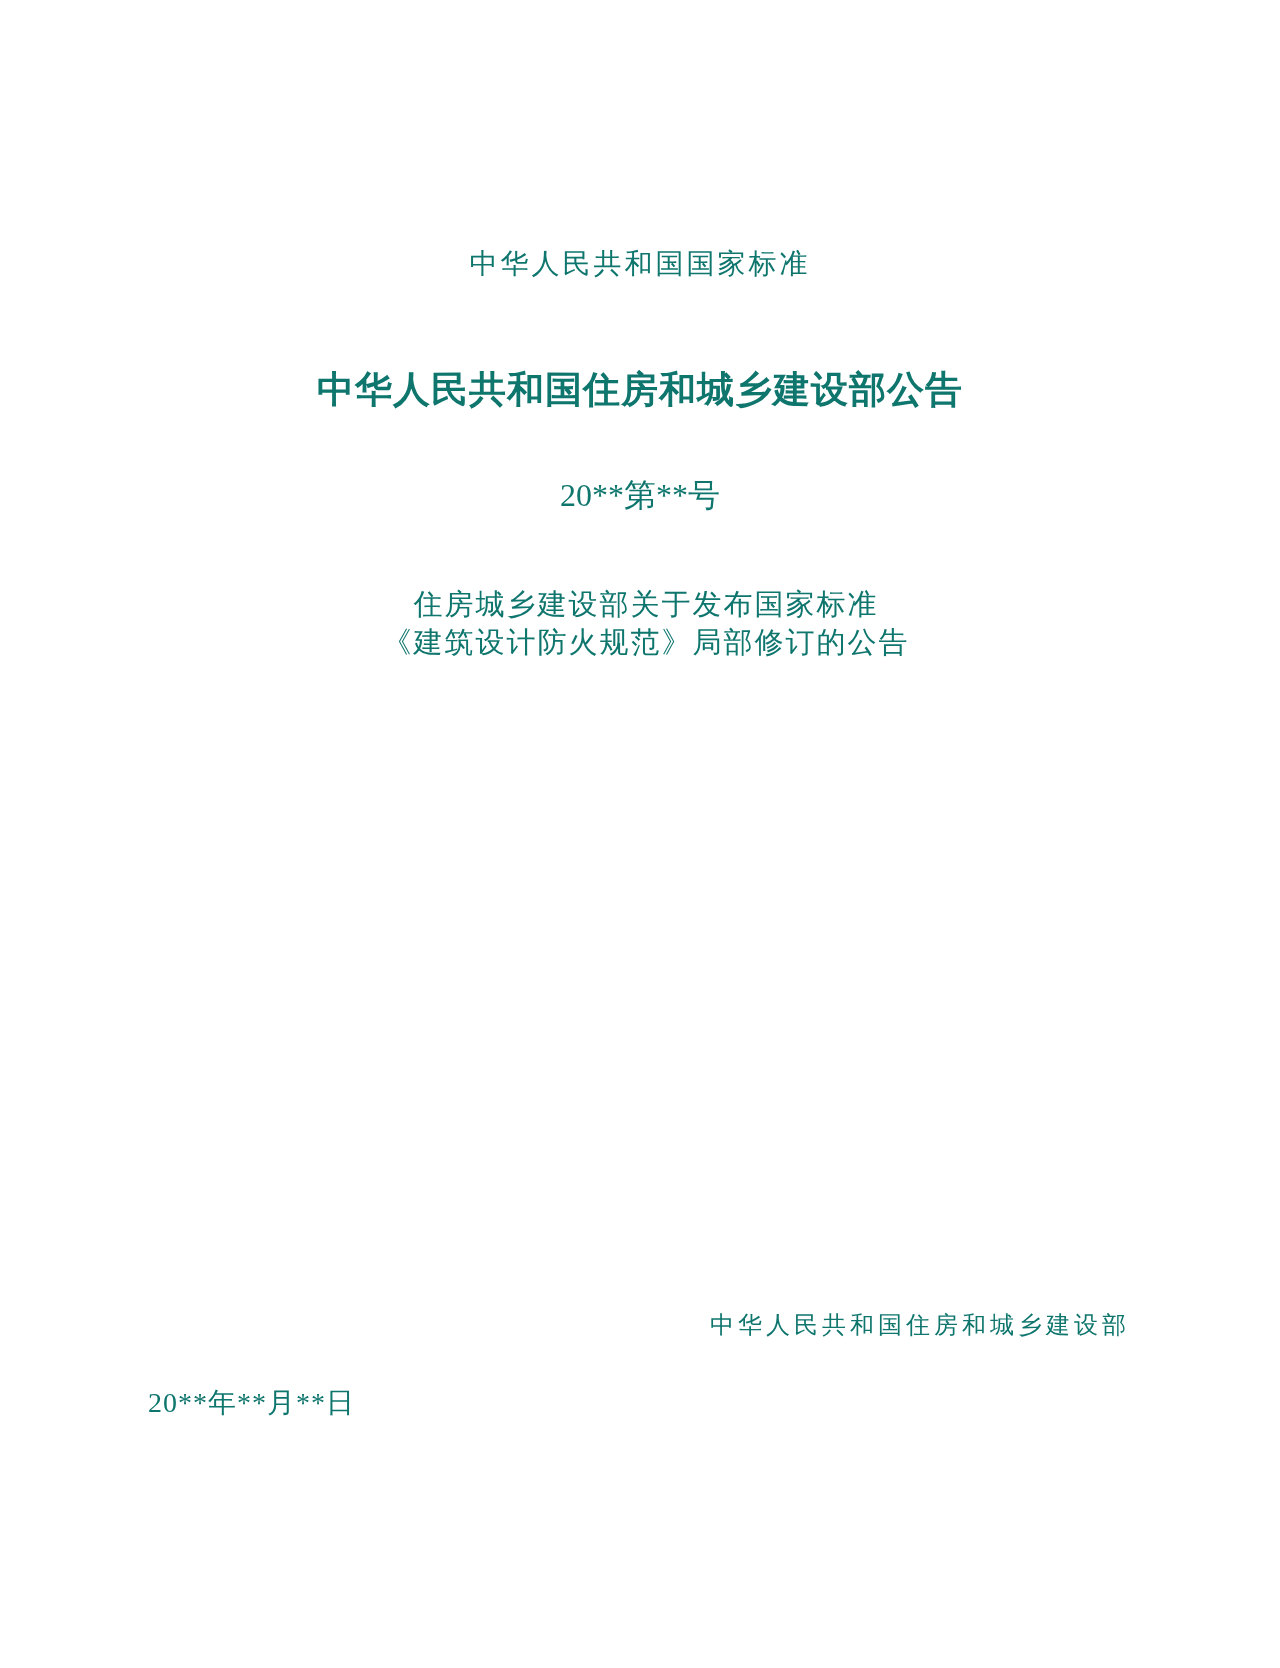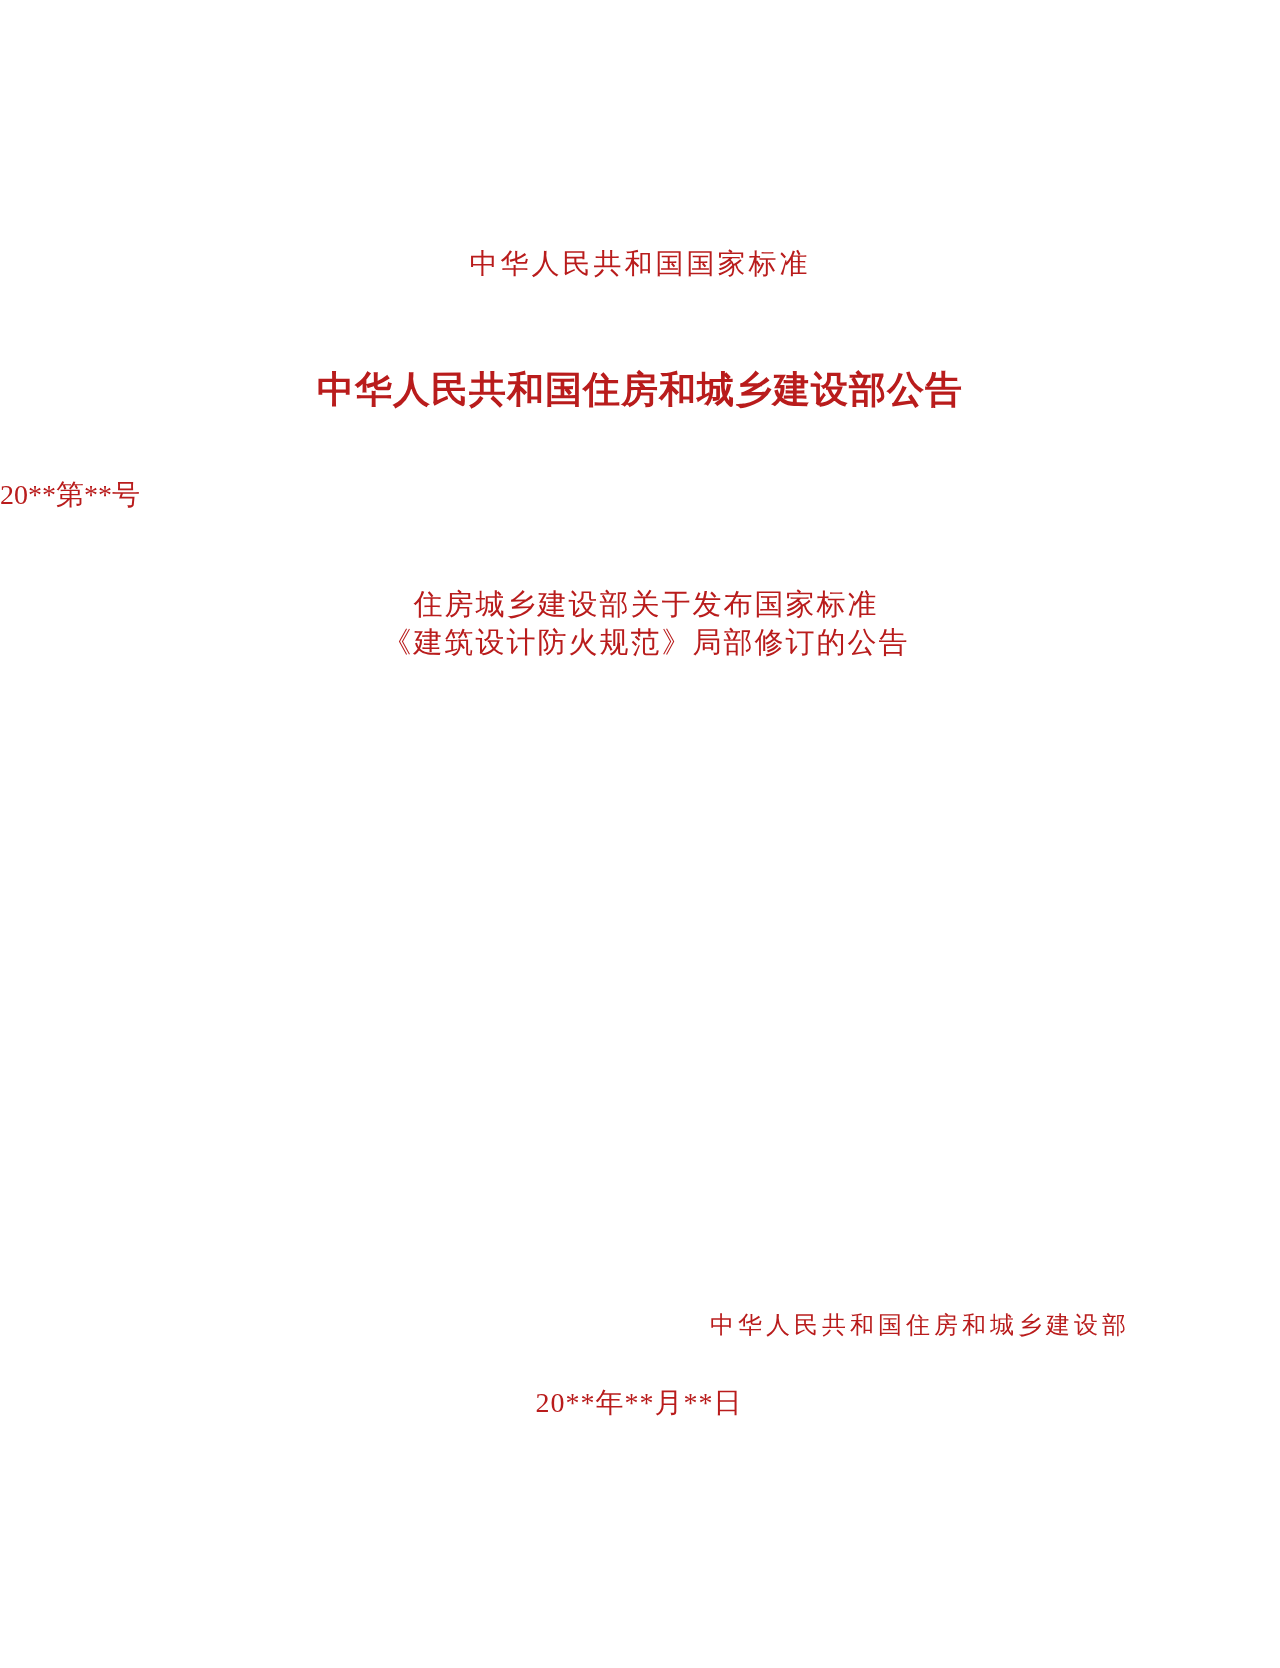--- a/index.html
+++ b/index.html
@@ -5,21 +5,21 @@
   html, body {
     margin: 0;
     padding: 0;
     background: #ffffff;
   }
   .page {
     position: relative;
     width: 1280px;
     height: 1668px;
     background: #ffffff;
-    color: #b91c1c;
+    color: #0f766e;
     font-family: "Liberation Serif", "DejaVu Serif", serif;
     overflow: hidden;
   }
   .kicker {
     position: absolute;
     top: 244px;
     left: 0;
     right: 0;
     text-align: center;
     font-size: 28px;
@@ -37,21 +37,22 @@
     line-height: 60px;
     font-weight: 700;
     font-family: "Liberation Sans", "DejaVu Sans", sans-serif;
     letter-spacing: 1px;
   }
   .doc-number {
     position: absolute;
     top: 475px;
     left: 0;
     right: 0;
-    font-size: 28px;
+    text-align: center;
+    font-size: 32px;
     line-height: 40px;
   }
   .subtitle {
     position: absolute;
     top: 585px;
     left: 0;
     right: 0;
     text-align: center;
     font-size: 29px;
     line-height: 38px;
@@ -84,21 +85,21 @@
     text-align: right;
     font-size: 24px;
     line-height: 40px;
     letter-spacing: 4px;
   }
   .issue-date {
     position: absolute;
     top: 1383px;
     left: 148px;
     width: 982px;
-    text-align: center;
+    text-align: left;
     font-size: 28px;
     line-height: 40px;
     letter-spacing: 1px;
   }
 </style>
 </head>
 <body>
 
 <div class="page">
 

